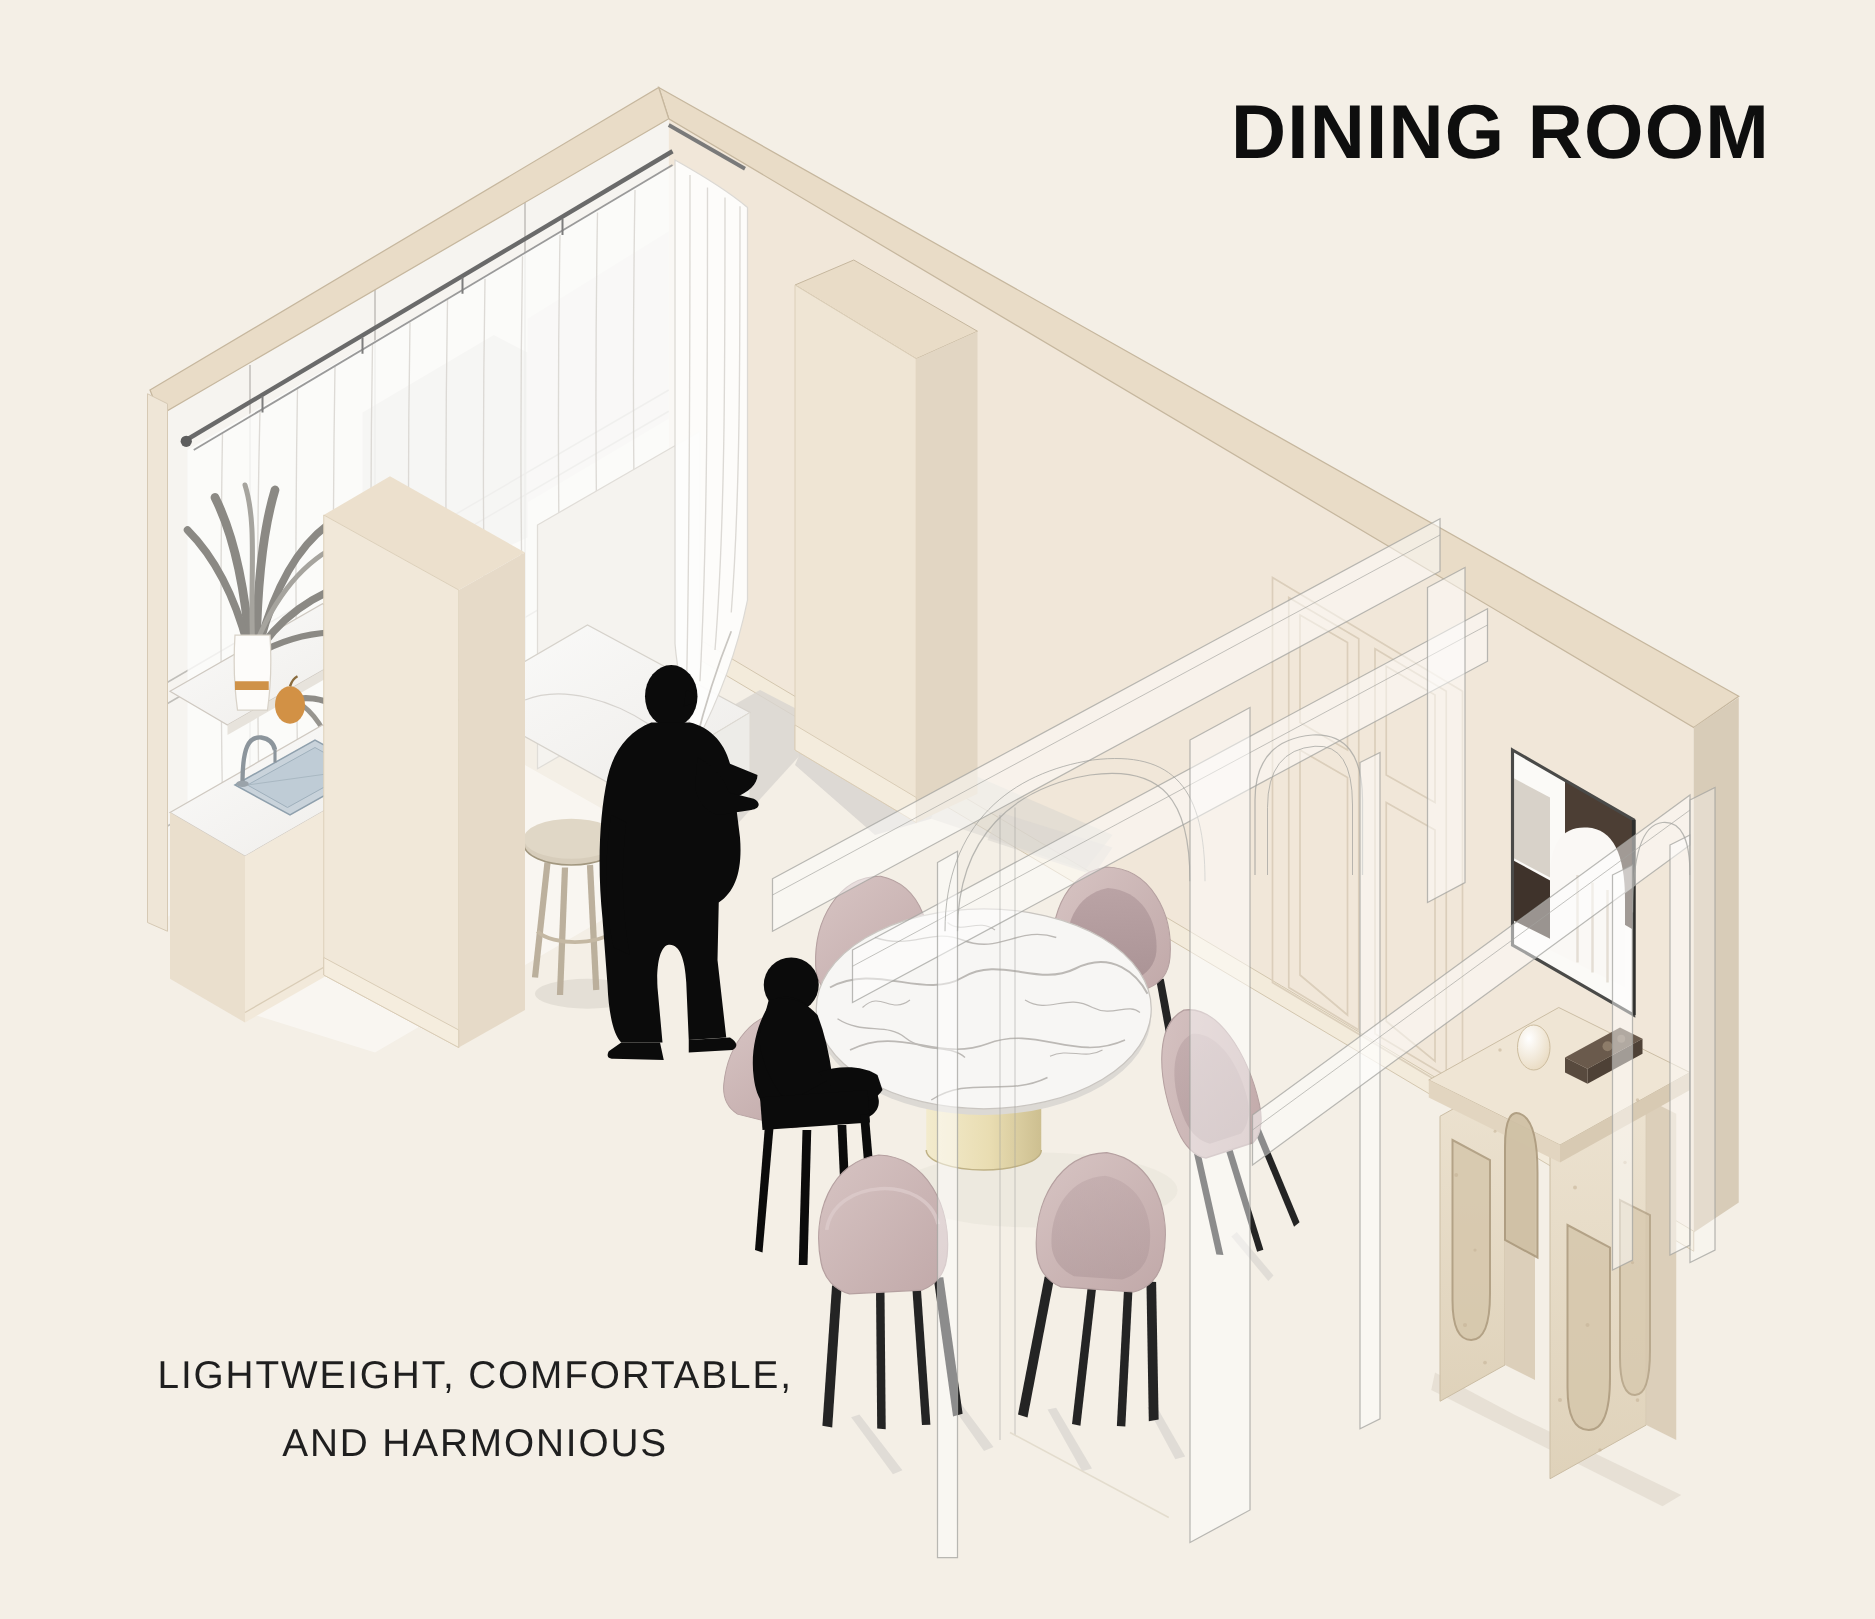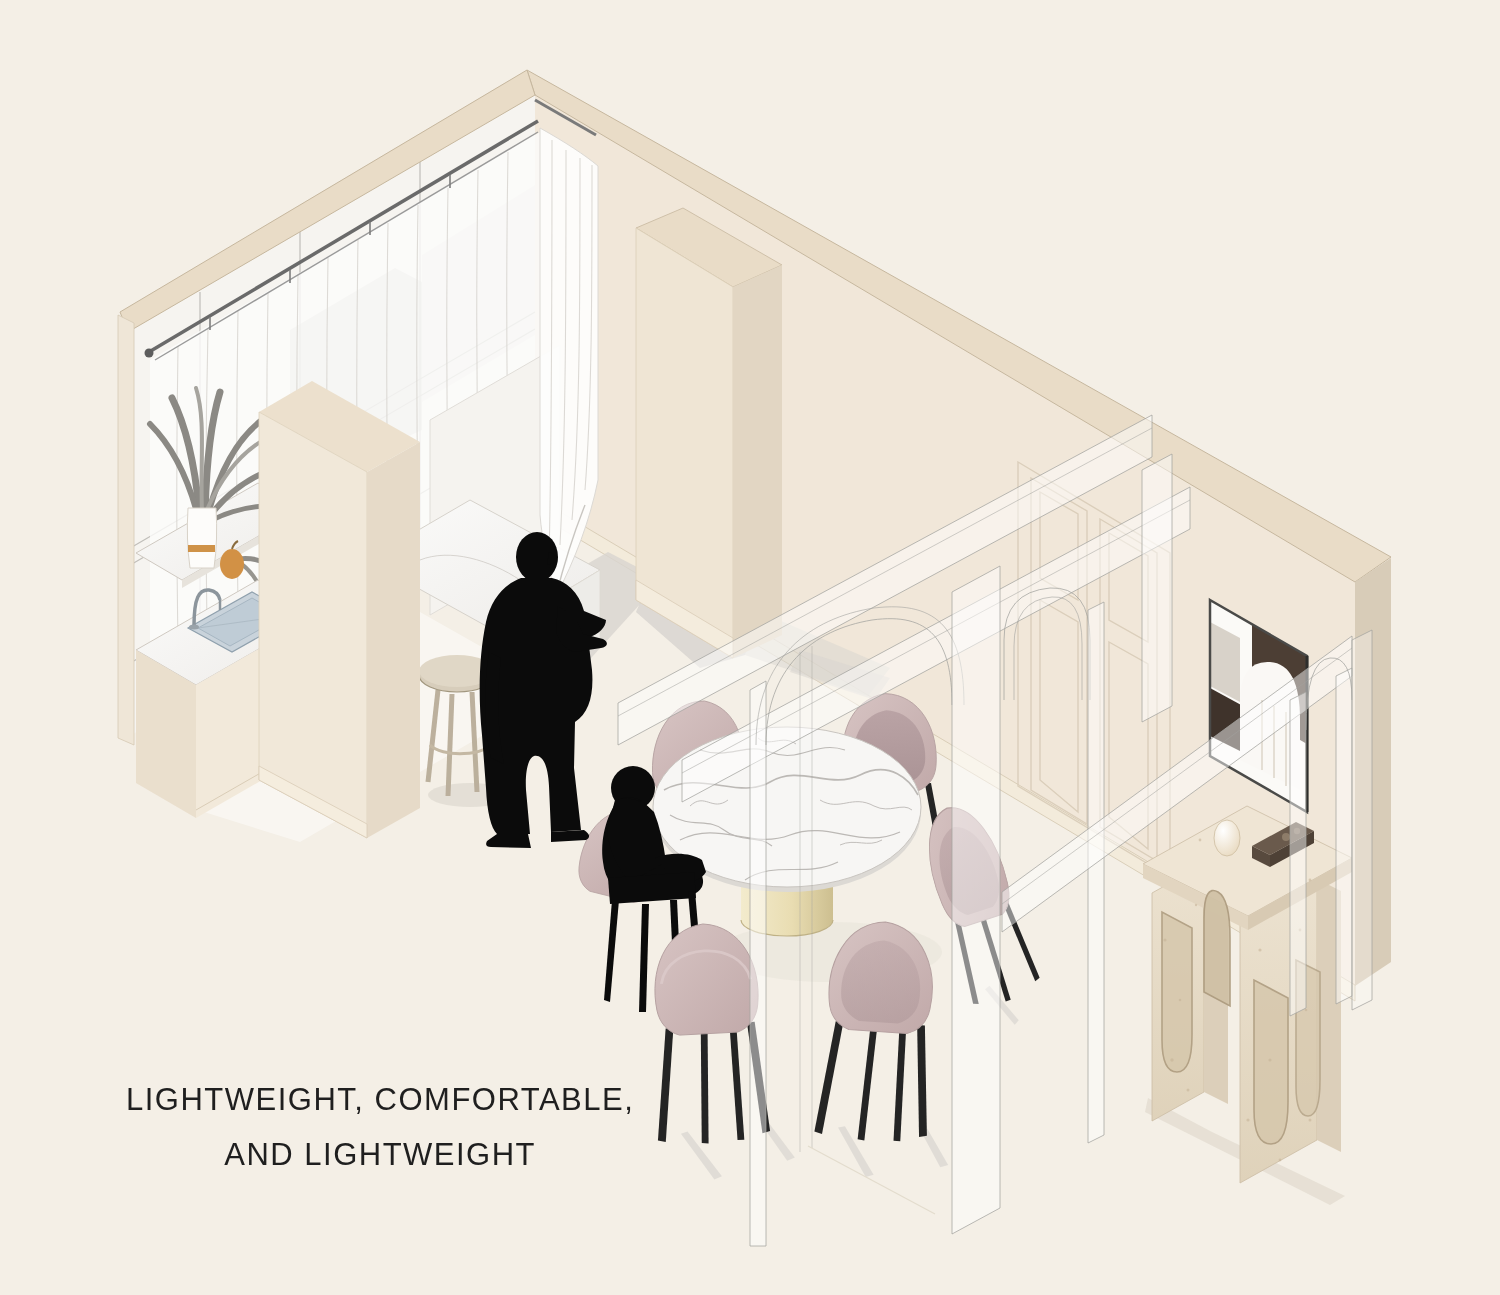--- a/index.html
+++ b/index.html
@@ -424,19 +424,20 @@
     <polygon points="1002,892 1352,636 1352,676 1002,932"></polygon>
     <line x1="1002" y1="904" x2="1352" y2="648" fill="none" stroke-width="0.7"></line>
     <polygon points="1290,700 1306,692 1306,1008 1290,1016"></polygon>
     <polygon points="1336,676 1352,668 1352,996 1336,1004"></polygon>
     <path d="M1306,730 Q1306,660 1330,658 Q1352,656 1352,700" fill="none"></path>
     <polygon points="1352,640 1372,630 1372,1000 1352,1010" fill-opacity="0.3"></polygon>
   </g>
   <line x1="808" y1="1146" x2="935" y2="1214" stroke="#e3dccd" stroke-width="1.2"></line>
 </svg>
 
+<div class="page-title">DINING ROOM</div>
 
 <div class="caption">
   <div>LIGHTWEIGHT, COMFORTABLE,</div>
-  <div>AND LIGHTWEIGHT</div>
+  <div>AND HARMONIOUS</div>
 </div>
 
 </div>
 
 </body></html>

